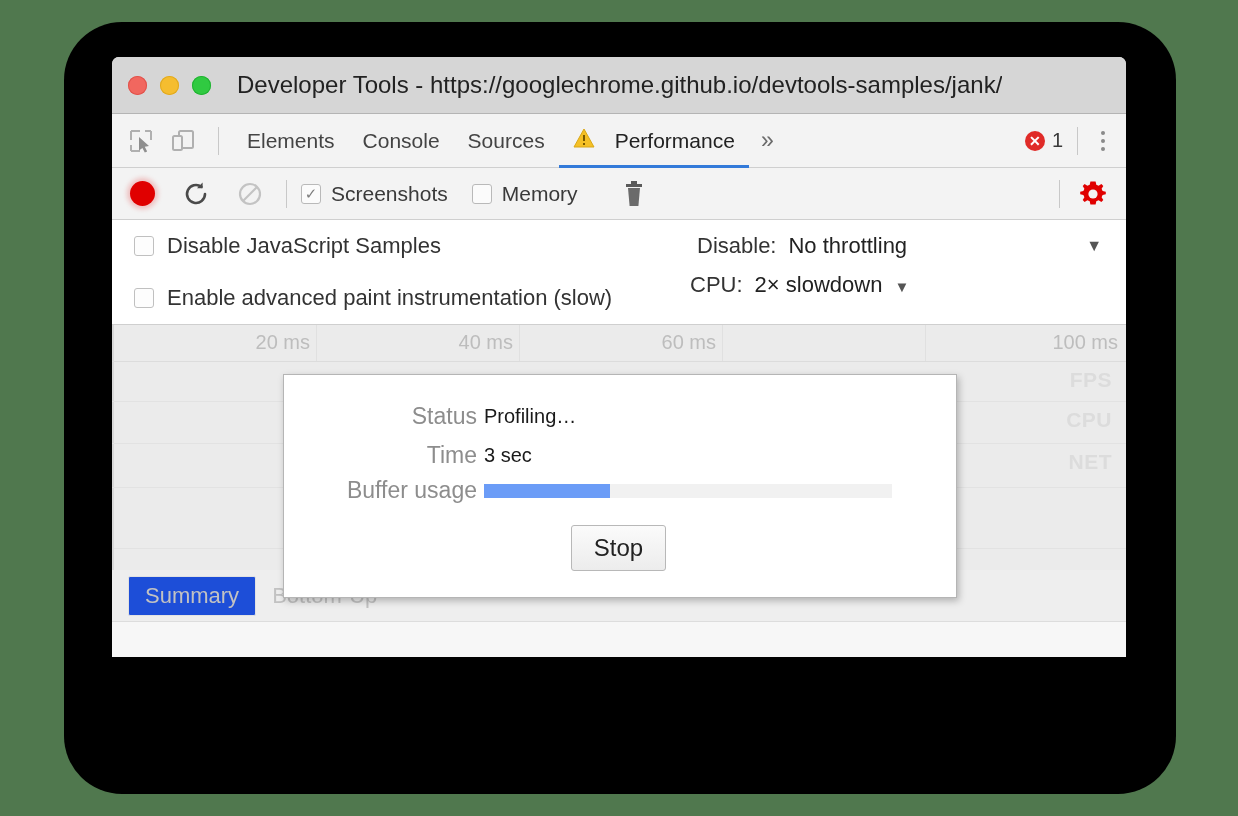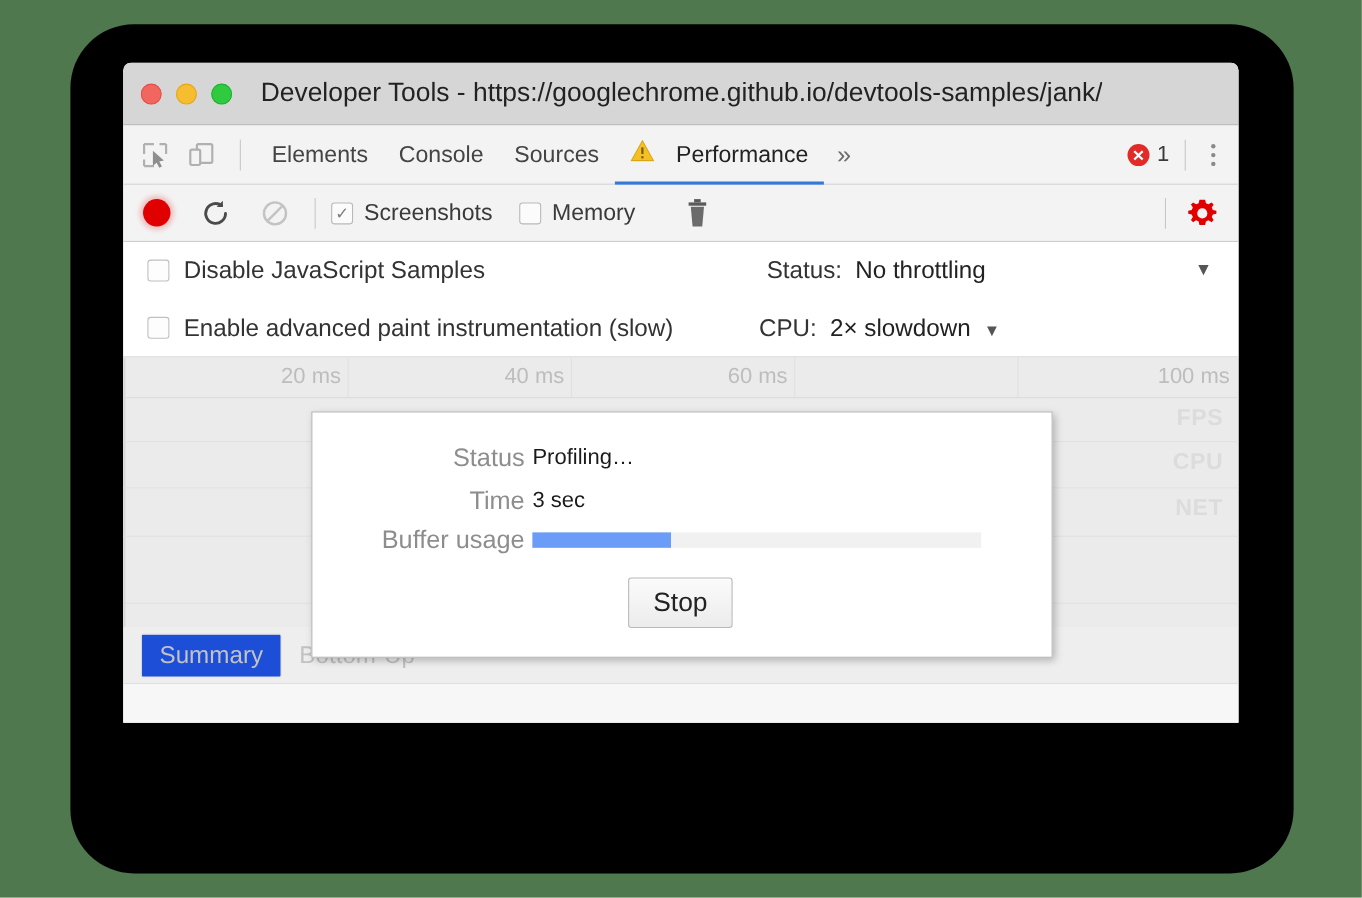--- a/index.html
+++ b/index.html
@@ -250,21 +250,21 @@
     display: flex;
     align-items: baseline;
     gap: 12px;
     white-space: nowrap;
   }
   .throttle-name { font-size: 22px; color: #333333; }
   .throttle-value { font-size: 22px; color: #222222; }
   .caret { font-size: 15px; color: #555555; }
   #network-group { position: absolute; left: 585px; top: 0; height: 52px; display: flex; align-items: center; }
   #network-caret  { position: absolute; right: 24px; top: 0; height: 52px; display: flex; align-items: center; font-size: 16px; color: #555; }
-  #cpu-group     { position: absolute; left: 578px; top: 52px; height: 52px; display: flex; align-items: center; }
+  #cpu-group     { position: absolute; left: 578px; top: 52px; height: 52px; display: flex; align-items: flex-start; }
 
   
   #timeline {
     position: relative;
     height: 245px;
     background: #ebebeb;
     overflow: hidden;
   }
   #ruler {
     position: relative;
@@ -503,21 +503,21 @@
     </div>
   </div>
 
   <div id="settings">
     <div class="setting-row r1">
       <div class="scb"></div>
       <div class="setting-label">Disable JavaScript Samples</div>
     </div>
     <div id="network-group">
       <div class="throttle">
-        <span class="throttle-name">Status:</span>
+        <span class="throttle-name">Disable:</span>
         <span class="throttle-value">No throttling</span>
       </div>
     </div>
     <div id="network-caret">▼</div>
 
     <div class="setting-row r2">
       <div class="scb"></div>
       <div class="setting-label">Enable advanced paint instrumentation (slow)</div>
     </div>
     <div id="cpu-group">

